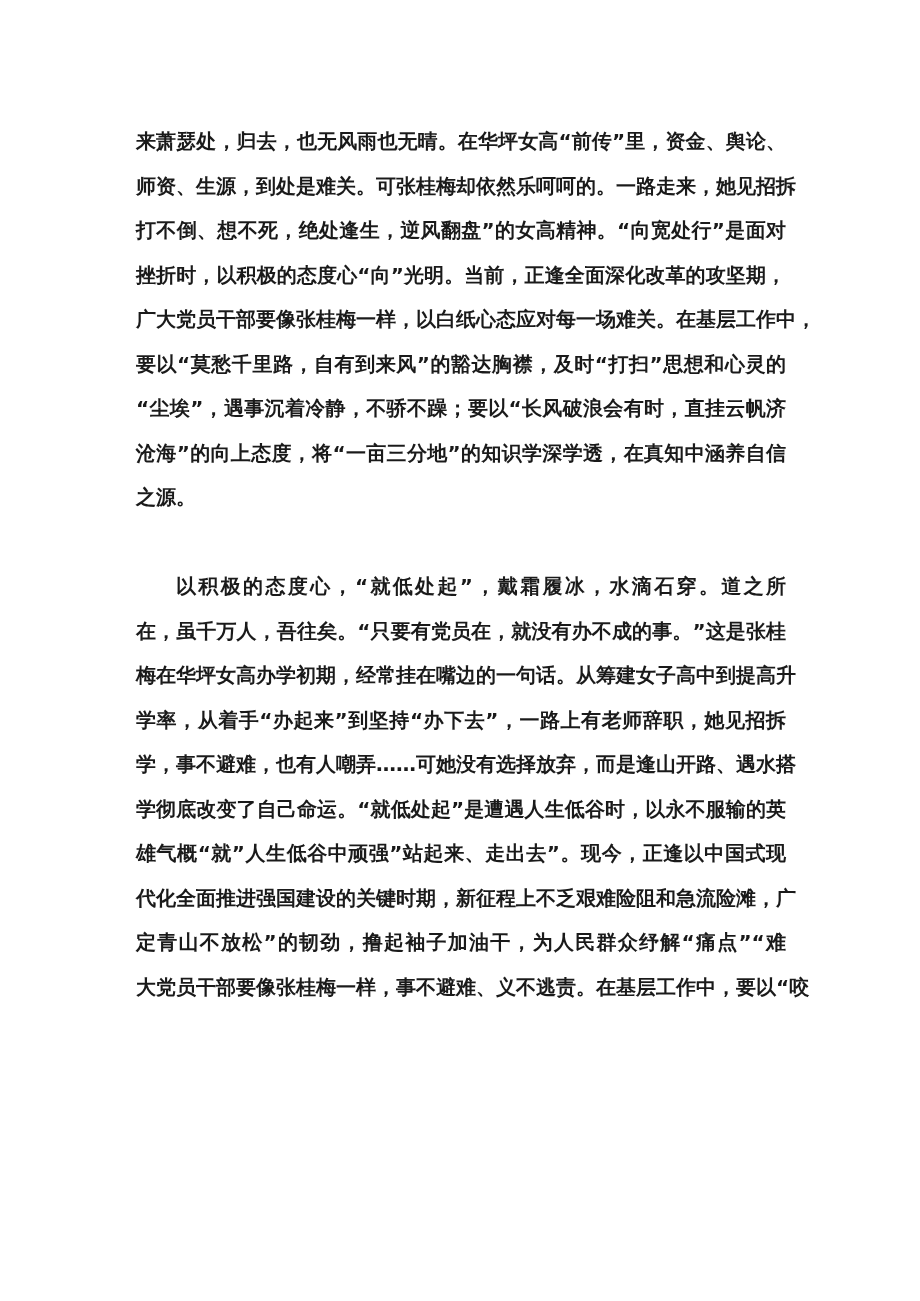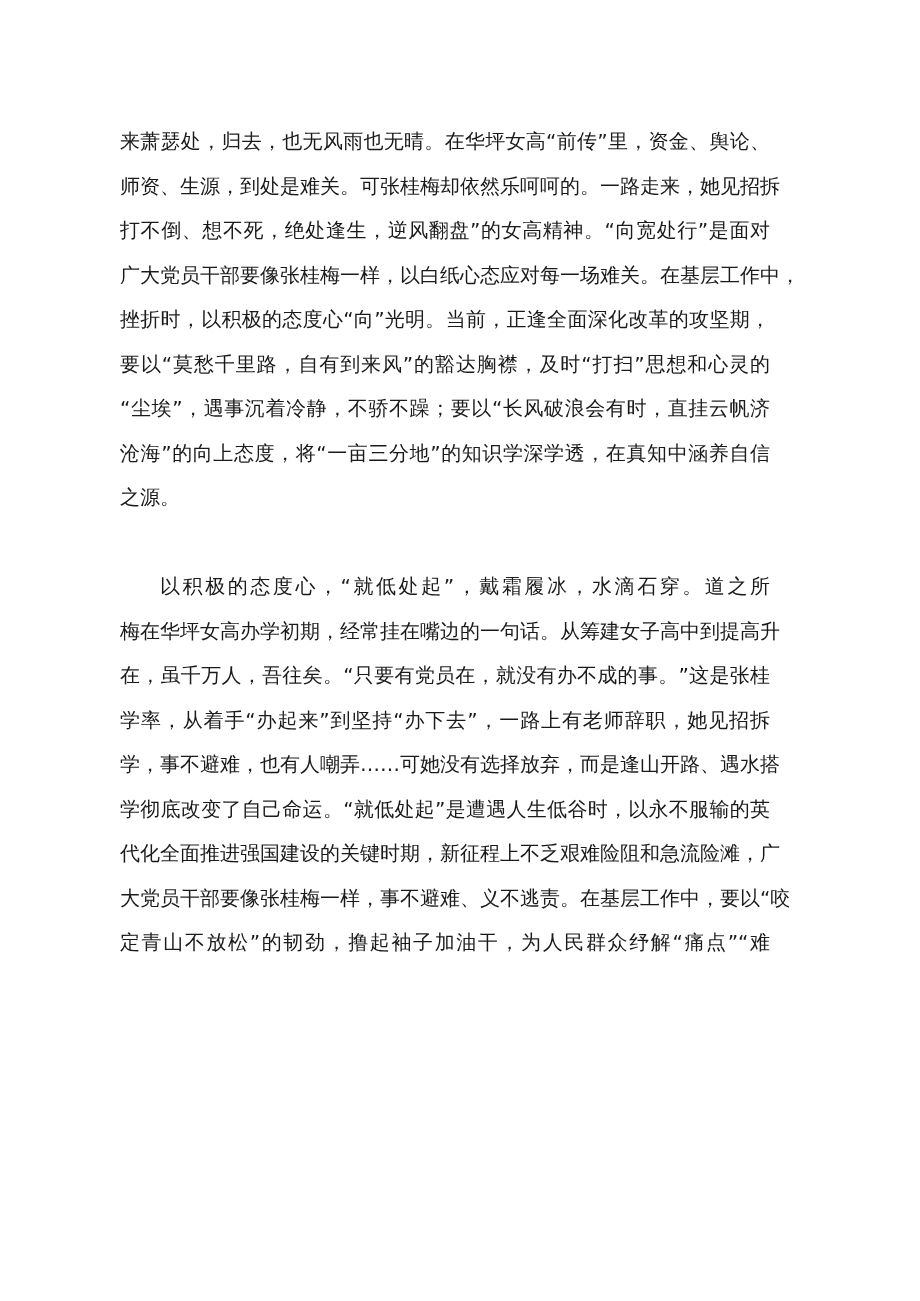--- a/index.html
+++ b/index.html
@@ -1,51 +1,52 @@
 <!DOCTYPE html>
 <html><head>
 <meta charset="utf-8">
 <style>
   html, body { margin: 0; padding: 0; background: #ffffff; }
   body { width: 920px; height: 1301px; position: relative; overflow: hidden; }
   .page {
-    position: absolute; left: 120px; top: 126px; width: 650px;
+    position: absolute; left: 136px; top: 126px; width: 650px;
     font-family: "DejaVu Sans", "Liberation Sans", sans-serif;
-    font-size: 20px; color: #1a1a1a;
+    font-size: 20px; color: #1a1a1a; font-weight: bold;
   }
   .para { margin: 0; }
   .line {
     display: block; height: 44.5px; line-height: 30px;
     white-space: nowrap; text-align: justify; text-align-last: justify;
     letter-spacing: 0px;
   }
   .line.last { text-align-last: left; }
   .line.indent { padding-left: 40px; }
   .gap { height: 44.5px; }
 </style>
 </head>
 <body>
 
 <div class="page">
   <div class="para">
     <span class="line">来萧瑟处，归去，也无风雨也无晴。在华坪女高“前传”里，资金、舆论、</span>
     <span class="line">师资、生源，到处是难关。可张桂梅却依然乐呵呵的。一路走来，她见招拆</span>
     <span class="line">打不倒、想不死，绝处逢生，逆风翻盘”的女高精神。“向宽处行”是面对</span>
+    <span class="line">挫折时，以积极的态度心“向”光明。当前，正逢全面深化改革的攻坚期，</span>
     <span class="line">广大党员干部要像张桂梅一样，以白纸心态应对每一场难关。在基层工作中，</span>
-    <span class="line">挫折时，以积极的态度心“向”光明。当前，正逢全面深化改革的攻坚期，</span>
     <span class="line">要以“莫愁千里路，自有到来风”的豁达胸襟，及时“打扫”思想和心灵的</span>
     <span class="line">“尘埃”，遇事沉着冷静，不骄不躁；要以“长风破浪会有时，直挂云帆济</span>
     <span class="line">沧海”的向上态度，将“一亩三分地”的知识学深学透，在真知中涵养自信</span>
     <span class="line last">之源。</span>
   </div>
   <div class="gap"></div>
   <div class="para">
     <span class="line indent">以积极的态度心，“就低处起”，戴霜履冰，水滴石穿。道之所</span>
+    <span class="line">在，虽千万人，吾往矣。“只要有党员在，就没有办不成的事。”这是张桂</span>
     <span class="line">梅在华坪女高办学初期，经常挂在嘴边的一句话。从筹建女子高中到提高升</span>
-    <span class="line">在，虽千万人，吾往矣。“只要有党员在，就没有办不成的事。”这是张桂</span>
     <span class="line">学率，从着手“办起来”到坚持“办下去”，一路上有老师辞职，她见招拆</span>
     <span class="line">学，事不避难，也有人嘲弄……可她没有选择放弃，而是逢山开路、遇水搭</span>
     <span class="line">学彻底改变了自己命运。“就低处起”是遭遇人生低谷时，以永不服输的英</span>
+    <span class="line">雄气概“就”人生低谷中顽强”站起来、走出去”。现今，正逢以中国式现</span>
     <span class="line">代化全面推进强国建设的关键时期，新征程上不乏艰难险阻和急流险滩，广</span>
+    <span class="line">定青山不放松”的韧劲，撸起袖子加油干，为人民群众纾解“痛点”“难</span>
     <span class="line">大党员干部要像张桂梅一样，事不避难、义不逃责。在基层工作中，要以“咬</span>
-    <span class="line">定青山不放松”的韧劲，撸起袖子加油干，为人民群众纾解“痛点”“难</span>
   </div>
 </div>
 
 </body></html>

